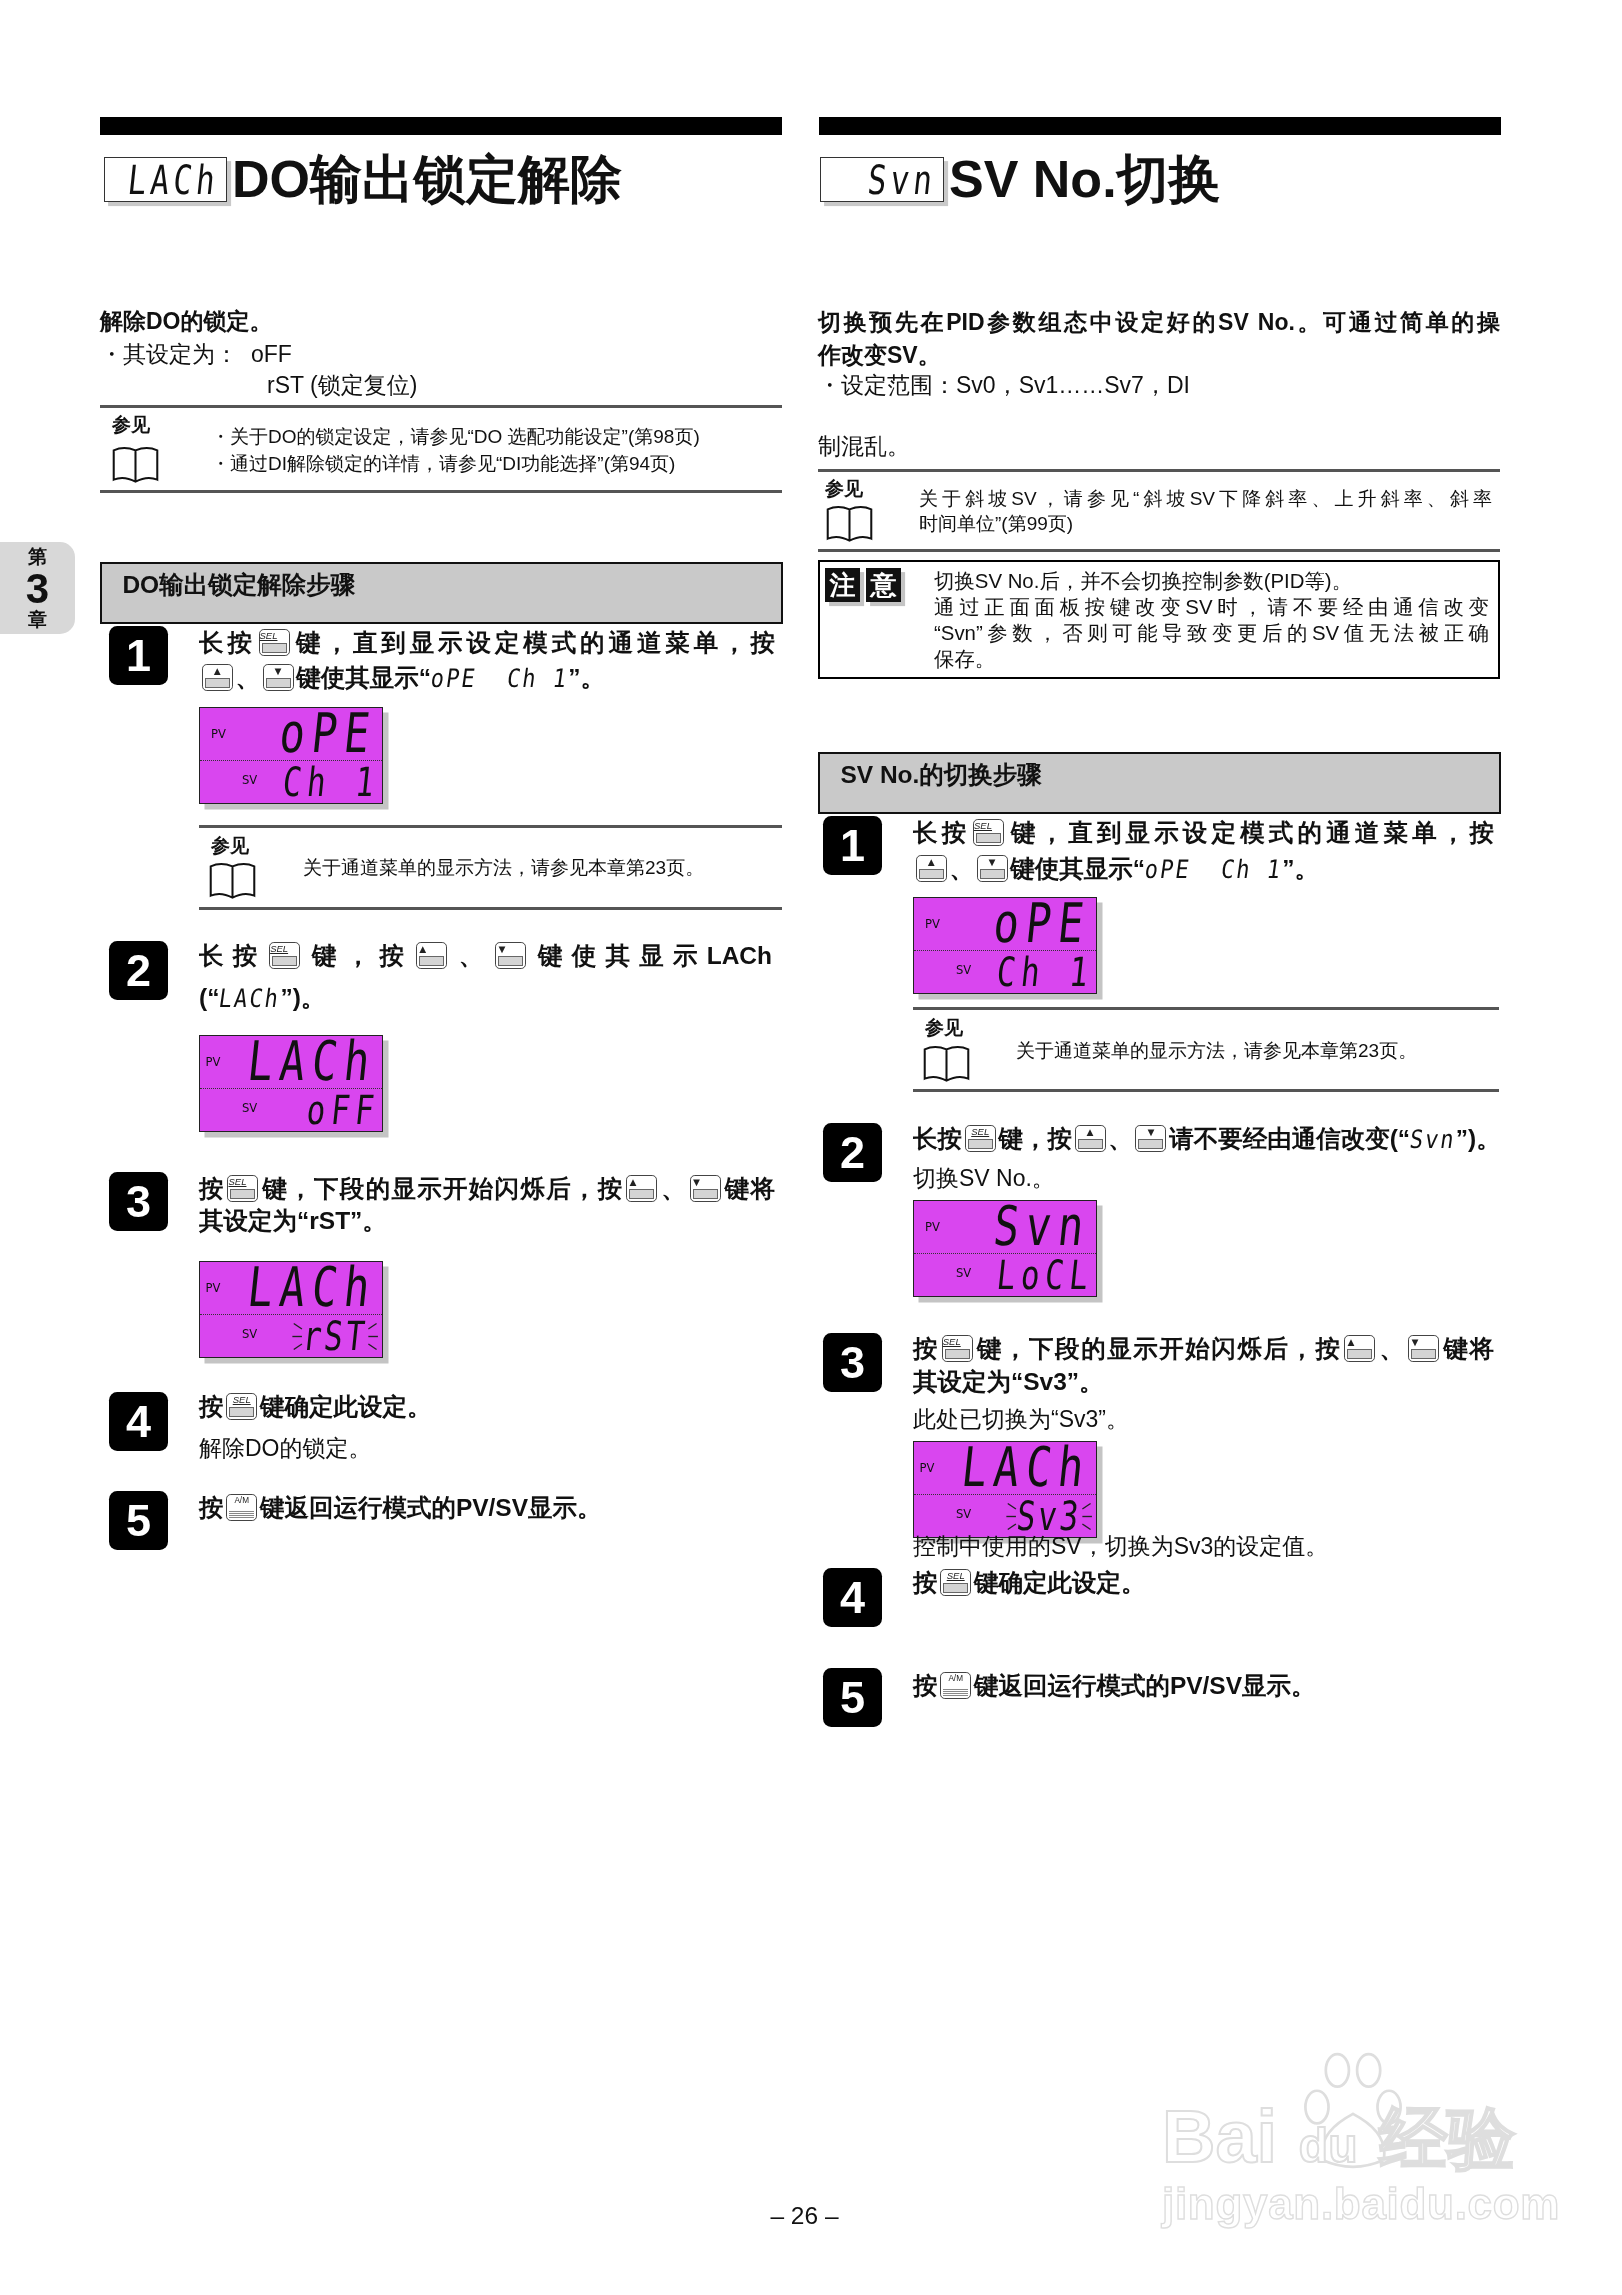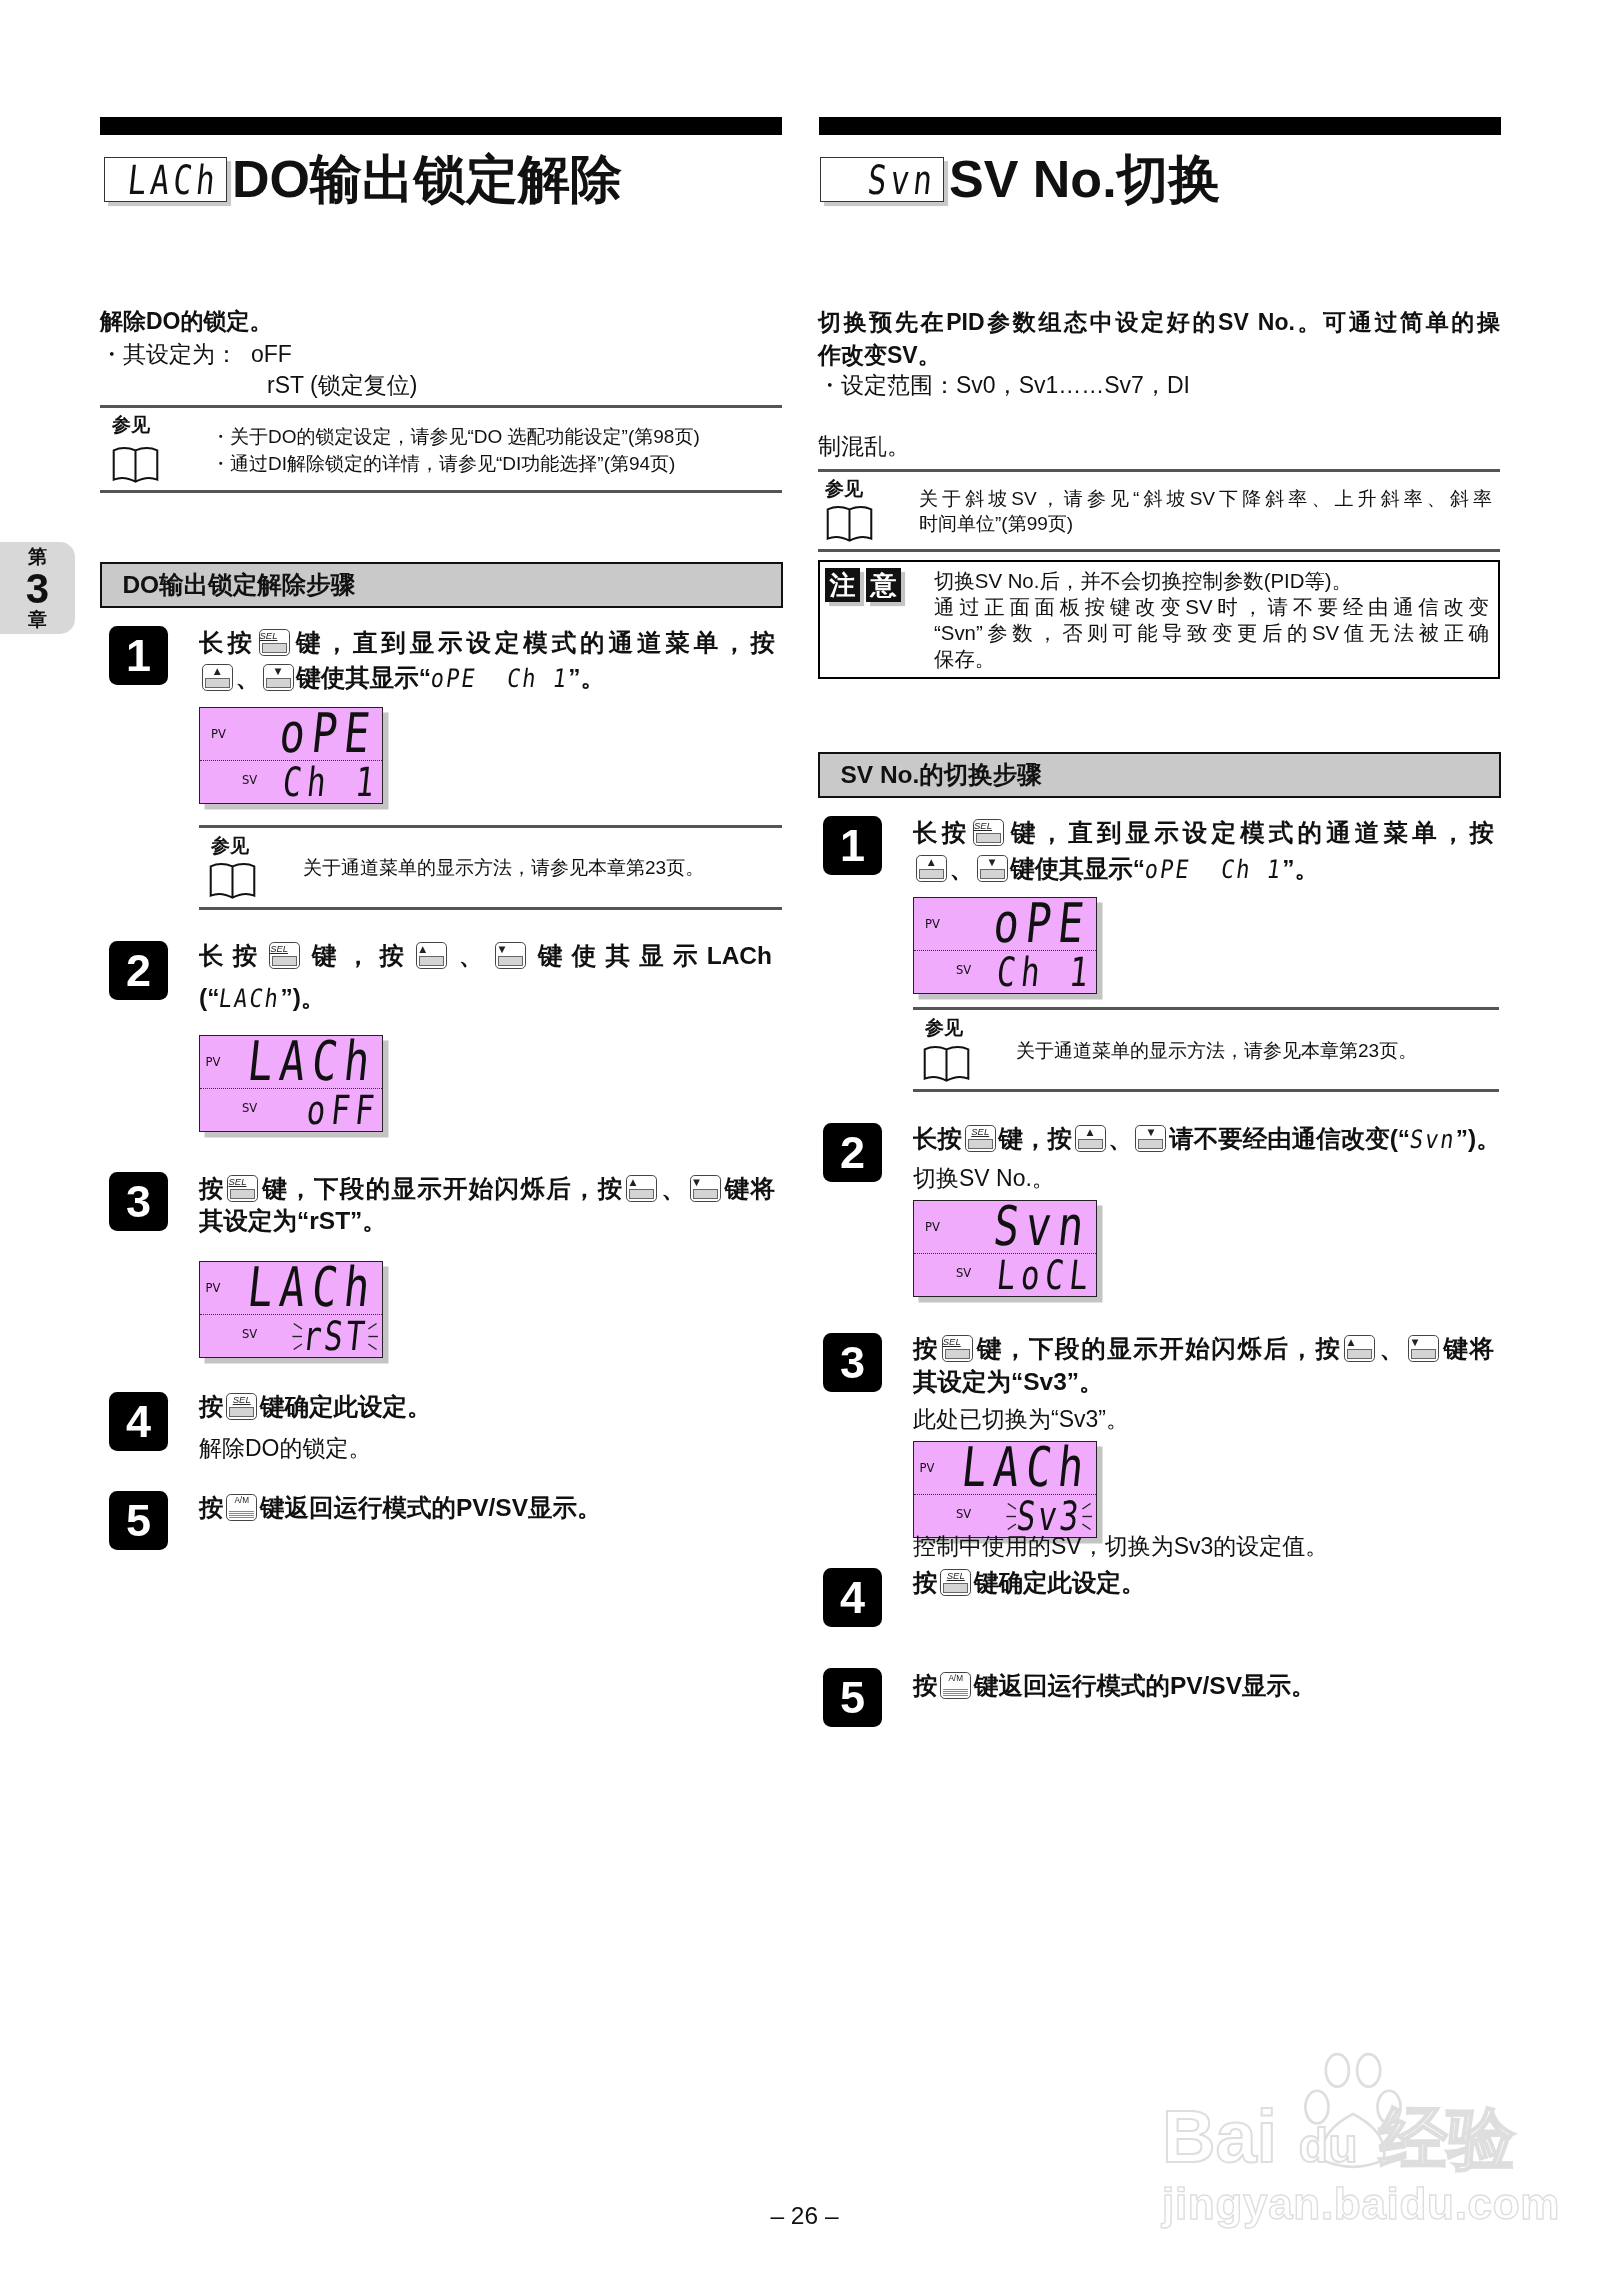--- a/index.html
+++ b/index.html
@@ -27,39 +27,39 @@
 
   .rule { position:absolute; height:3.4px; background:#555; }
   .ref-label { position:absolute; font-size:19px; font-weight:bold; line-height:24.5px; white-space:nowrap; }
   .book { position:absolute; width:49px; height:40px; }
 
   .tab { position:absolute; left:0; top:542px; width:75px; height:92px; background:#d8d8d8;
          border-radius:0 15px 15px 0; display:flex; flex-direction:column; align-items:center; justify-content:center; }
   .tab .t1 { font-size:19px; font-weight:bold; line-height:22px; }
   .tab .t2 { font-size:42px; font-weight:bold; line-height:41px; }
 
-  .sec { position:absolute; height:46px; background:#c9c9c9; border:2px solid #111; box-sizing:border-box;
+  .sec { position:absolute; height:62px; background:#c9c9c9; border:2px solid #111; box-sizing:border-box;
          font-size:24.5px; font-weight:bold; line-height:42px; padding-left:20.4px; white-space:nowrap; }
 
   .badge { position:absolute; width:59px; height:59px; background:#000; border-radius:8.2px; color:#fff;
            font-size:45px; font-weight:bold; text-align:center; line-height:59px; }
 
   .st { position:absolute; font-size:24.5px; font-weight:bold; line-height:34px; white-space:nowrap; }
   .st-sub { position:absolute; font-size:23px; font-weight:normal; line-height:31px; white-space:nowrap; }
 
   .key { display:inline-block; position:relative; width:31px; height:27px; border:1.4px solid #444; border-radius:4.8px;
          box-sizing:border-box; vertical-align:-4.8px; margin:0 2.7px; background:#fff; }
   .key .kl { position:absolute; top:0.7px; left:0; right:0; text-align:center; font-size:9.5px; font-style:italic;
              font-weight:normal; line-height:11.6px; text-decoration:underline; color:#222; }
   .key .kb { position:absolute; left:2px; right:2px; bottom:2px; height:7.5px; background:#d4d4d4; border:0.7px solid #666; }
   .key.tri .kl { font-style:normal; text-decoration:none; font-size:11.6px; top:0.7px; }
   .key.am .kl { font-size:8.2px; font-style:normal; text-decoration:none; }
   .key.am .kb { background:repeating-linear-gradient(#ffffff 0 1.4px, #888 1.4px 2px); border:none; height:7.5px; }
 
-  .lcd { position:absolute; width:184px; height:97px; border:1.4px solid #222; background:#f0abfc;
+  .lcd { position:absolute; width:184px; height:97px; border:1.4px solid #222; background:#d946ef;
          box-shadow:5.5px 5.5px 0 #c4c4c4; box-sizing:border-box; }
   .lcd .dv { position:absolute; left:0; right:0; top:52px; border-top:1.4px dotted #333; }
   .lcd .pvl { position:absolute; left:11px; top:19px; font-size:11.6px; font-family:"DejaVu Sans",sans-serif; }
   .lcd .svl { position:absolute; left:42px; top:65px; font-size:11.6px; font-family:"DejaVu Sans",sans-serif; }
   .lcd .pv { position:absolute; right:5.5px; top:1.4px; height:49px; line-height:49px; font-size:42px; letter-spacing:6.8px; }
   .lcd .svrow { position:absolute; right:2.7px; top:55px; height:38px; display:flex; align-items:center; }
   .lcd .sv { font-size:31px; line-height:38px; letter-spacing:5.5px; }
   .rays { width:12.3px; height:37px; }
 
   .caution { position:absolute; left:818px; top:560px; width:682px; height:119px; border:2.7px solid #000; box-sizing:border-box; }

